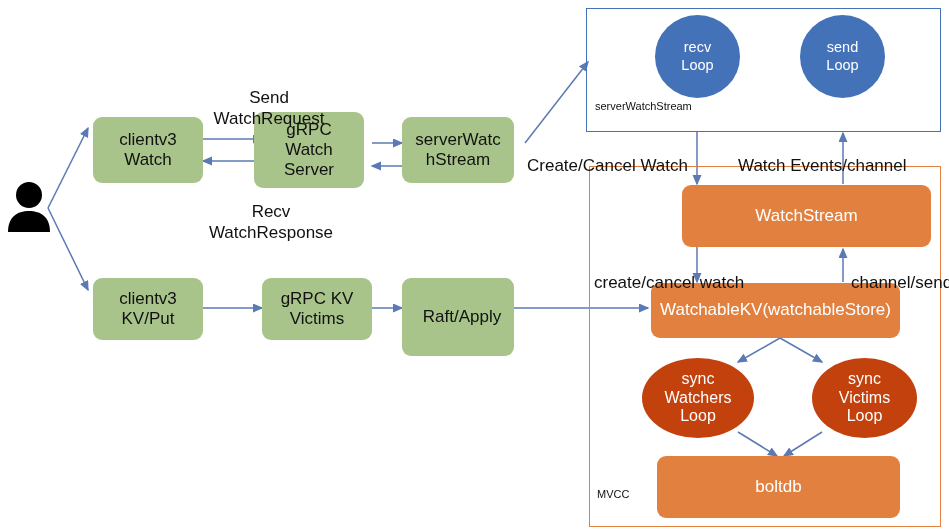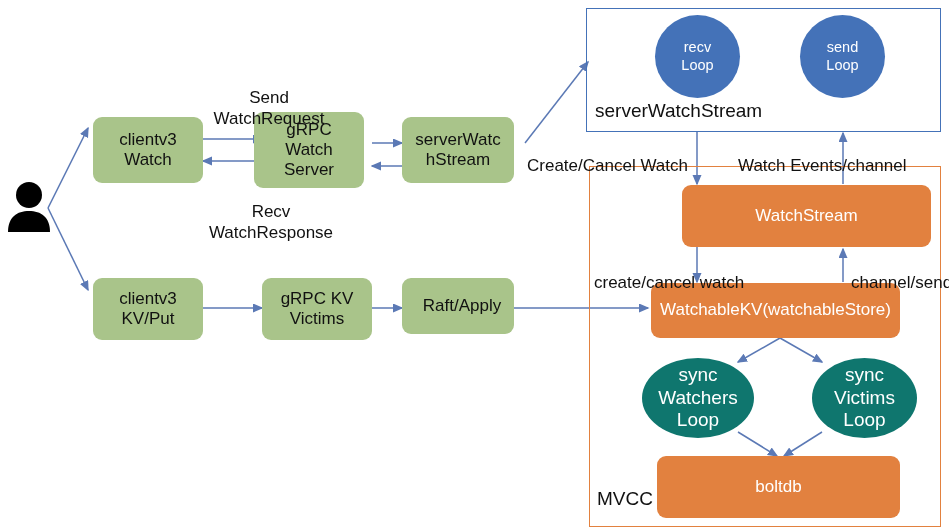--- a/index.html
+++ b/index.html
@@ -31,41 +31,41 @@
     color: #111111;
     font-size: 17px;
   }
   .orange-box {
     background: #e2813f;
     border-radius: 9px;
     color: #ffffff;
     font-size: 17px;
   }
   .orange-ellipse {
-    background: #0f766e;
+    background: #c2410c;
     border-radius: 50%;
     color: #ffffff;
-    font-size: 19px;
+    font-size: 16px;
   }
   .blue-ellipse {
     background: #4472b8;
     border-radius: 50%;
     color: #ffffff;
     font-size: 14.5px;
   }
   .container-box {
     position: absolute;
     box-sizing: border-box;
     background: transparent;
   }
   .blue-container { border: 1.6px solid #4472b8; }
   .orange-container { border: 1.6px solid #e2813f; }
   .caption {
     position: absolute;
-    font-size: 19px;
+    font-size: 11px;
     color: #111111;
     white-space: nowrap;
     text-align: center;
   }
   .edge-label {
     position: absolute;
     font-size: 17px;
     color: #111111;
     white-space: pre-line;
     text-align: center;
@@ -164,21 +164,21 @@
   <div class="node green-box" style="left:93px; top:278px; width:110px; height:62px;">
     <span>clientv3
 KV/Put</span>
   </div>
 
   <div class="node green-box" style="left:262px; top:278px; width:110px; height:62px;">
     <span>gRPC KV
 Victims</span>
   </div>
 
-  <div class="node green-box" style="left:402px; top:278px; width:112px; height:56px;padding-left:8px;">
+  <div class="node green-box" style="left:402px; top:278px; width:112px; height:78px;padding-left:8px;">
     <span>Raft/Apply</span>
   </div>
 
   <div class="node blue-ellipse" style="left:655px; top:15px; width:85px; height:83px;">
     <span>recv
 Loop</span>
   </div>
 
   <div class="node blue-ellipse" style="left:800px; top:15px; width:85px; height:83px;">
     <span>send

